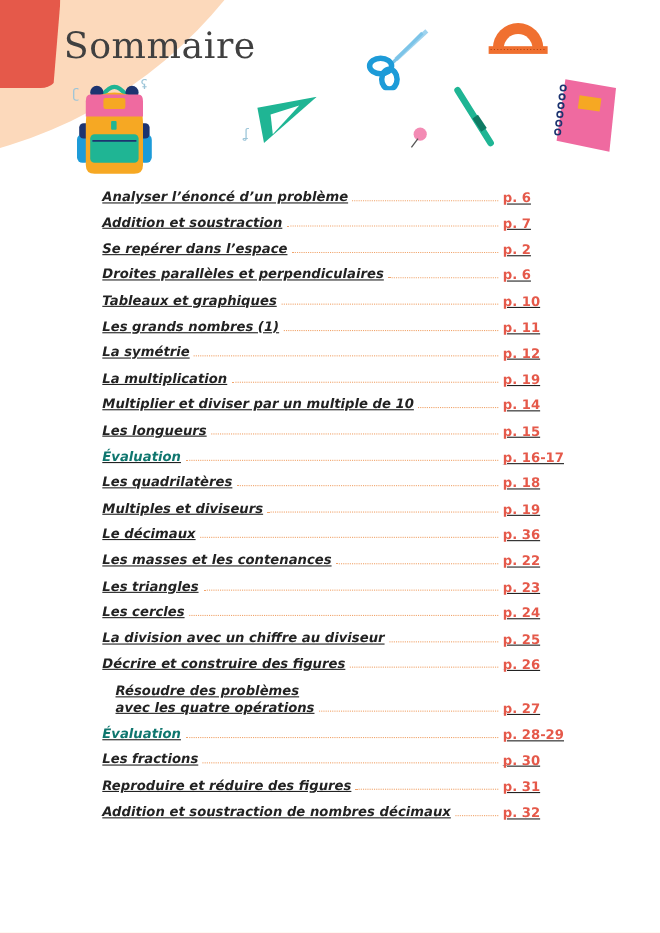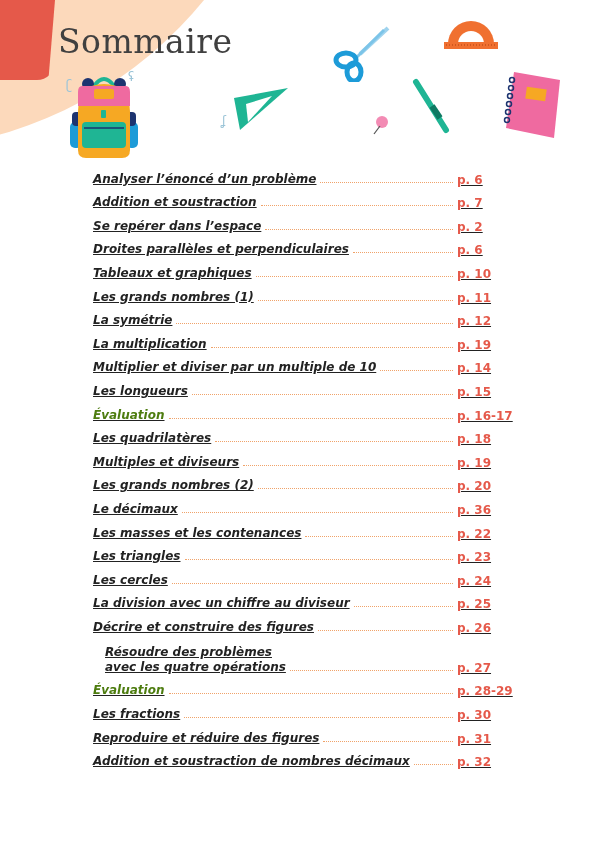--- a/index.html
+++ b/index.html
@@ -7,21 +7,21 @@
   .arc { position:absolute; left:-520px; top:-690px; width:820px; height:840px; border-radius:50%; background:#fcd9bb; }
   .tab { position:absolute; left:0; top:0; width:55px; height:80px; background:#e5594a; border-bottom-right-radius:18px; clip-path:polygon(0 0,100% 0,88% 100%,0 100%); border-radius:0 0 18px 0; }
   .title { position:absolute; left:58px; top:22px; font-family:"DejaVu Serif", serif; font-weight:normal; font-size:33px; color:#404040; letter-spacing:0.5px; }
   .deco { position:absolute; }
   .toc { position:absolute; left:93px; top:163px; width:430px; }
   .row { display:flex; align-items:flex-end; height:23.6px; font-style:italic; font-weight:bold; font-size:12px; color:#222;text-decoration:underline; }
   .row.two { height:40px;margin-left:12px; }
   .row .lbl { white-space:pre-line; line-height:15px; }
   .row .dots { flex:1; border-bottom:1.5px dotted #f0a36a; margin:0 4px 4px 4px; min-width:10px; }
   .row .pg { color:#e5594a; font-style:normal; width:66px; text-align:left; font-weight:bold; }
-  .row.eval .lbl { color:#4d7c0f; }
+  .row.eval .lbl { color:#0f766e; }
   .squig { position:absolute; color:#9cc5d8; font-size:12px; font-family:"DejaVu Sans", sans-serif; }
 </style>
 </head>
 <body>
 
 <div class="arc"></div>
 <div class="tab"></div>
 <div class="title">Sommaire</div>
 
 <svg class="deco" style="left:68px;top:72px" width="72" height="88" viewBox="0 0 72 88">
@@ -145,25 +145,20 @@
       <span class="lbl">Les quadrilatères</span>
       <span class="dots"></span>
       <span class="pg">p. 18</span>
     </div>
   <div class="row">
       <span class="lbl">Multiples et diviseurs</span>
       <span class="dots"></span>
       <span class="pg">p. 19</span>
     </div>
   <div class="row">
-      <span class="lbl">Les grands nombres (2)</span>
-      <span class="dots"></span>
-      <span class="pg">p. 20</span>
-    </div>
-  <div class="row">
       <span class="lbl">Le décimaux</span>
       <span class="dots"></span>
       <span class="pg">p. 36</span>
     </div>
   <div class="row">
       <span class="lbl">Les masses et les contenances</span>
       <span class="dots"></span>
       <span class="pg">p. 22</span>
     </div>
   <div class="row">

